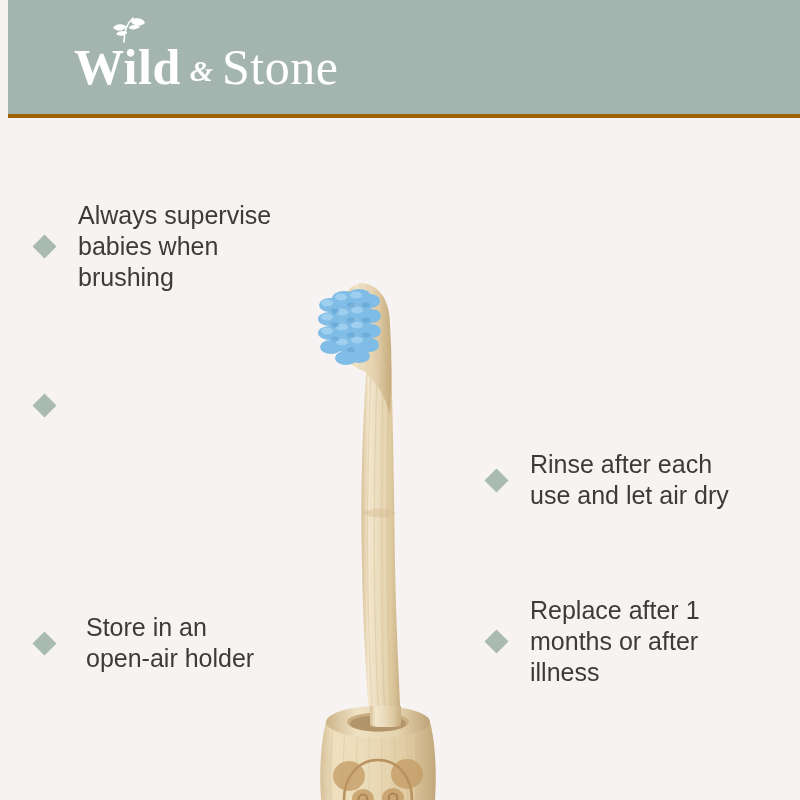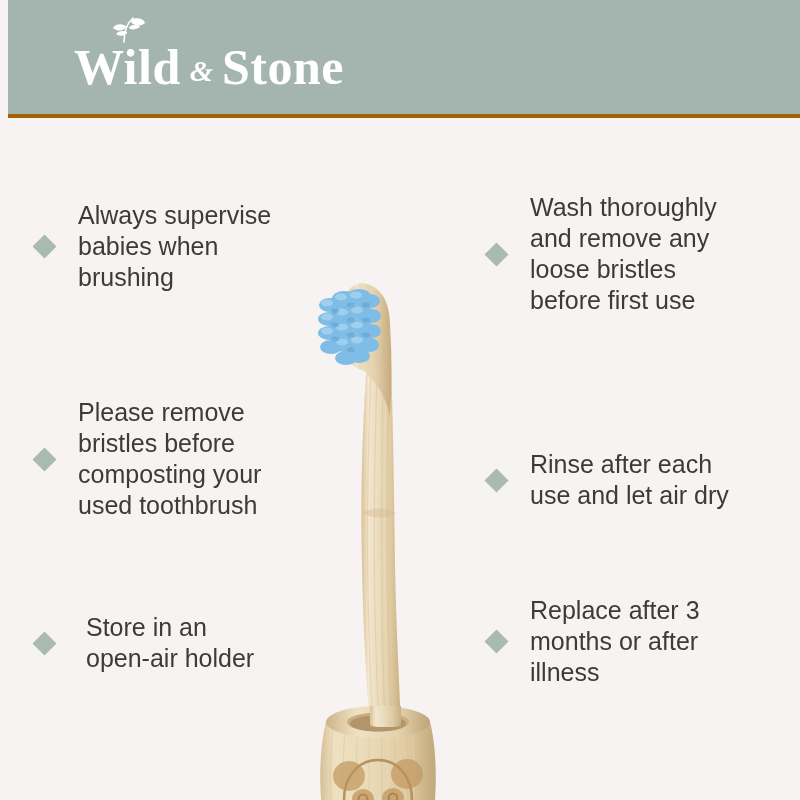--- a/index.html
+++ b/index.html
@@ -44,21 +44,21 @@
   .logo-amp {
     font-size: 30px;
     font-weight: bold;
     font-style: italic;
     margin: 0 9px;
     position: relative;
     top: -3px;
   }
   .logo-stone {
     font-size: 50px;
-    font-weight: bold;
+    font-weight: normal;
     letter-spacing: 0.5px;
   }
   .leaf-sprig {
     position: absolute;
     left: 28px;
     top: -21px;
     width: 44px;
     height: 26px;
   }
 
@@ -143,48 +143,37 @@
 
   <div class="col col-left">
     <div class="tip tip-l0">
       <span class="bullet"></span>
       <span class="tip-text">Always supervise
 babies when
 brushing</span>
     </div>
     <div class="tip tip-l1">
       <span class="bullet"></span>
-      <span class="tip-text">Please remove
-bristles before
-composting your
-used toothbrush</span>
     </div>
     <div class="tip tip-l2">
       <span class="bullet"></span>
       <span class="tip-text">Store in an
 open-air holder</span>
     </div>
   </div>
 
   <div class="col col-right">
-    <div class="tip tip-r0">
-      <span class="bullet"></span>
-      <span class="tip-text">Wash thoroughly
-and remove any
-loose bristles
-before first use</span>
-    </div>
     <div class="tip tip-r1">
       <span class="bullet"></span>
       <span class="tip-text">Rinse after each
 use and let air dry</span>
     </div>
     <div class="tip tip-r2">
       <span class="bullet"></span>
-      <span class="tip-text">Replace after 3
+      <span class="tip-text">Replace after 1
 months or after
 illness</span>
     </div>
   </div>
 
   <div class="product">
     <svg width="200" height="640" viewBox="0 0 200 640">
       <defs>
         <linearGradient id="handleGrad" x1="0" y1="0" x2="1" y2="0">
           <stop offset="0%" stop-color="#D9C098"></stop>

